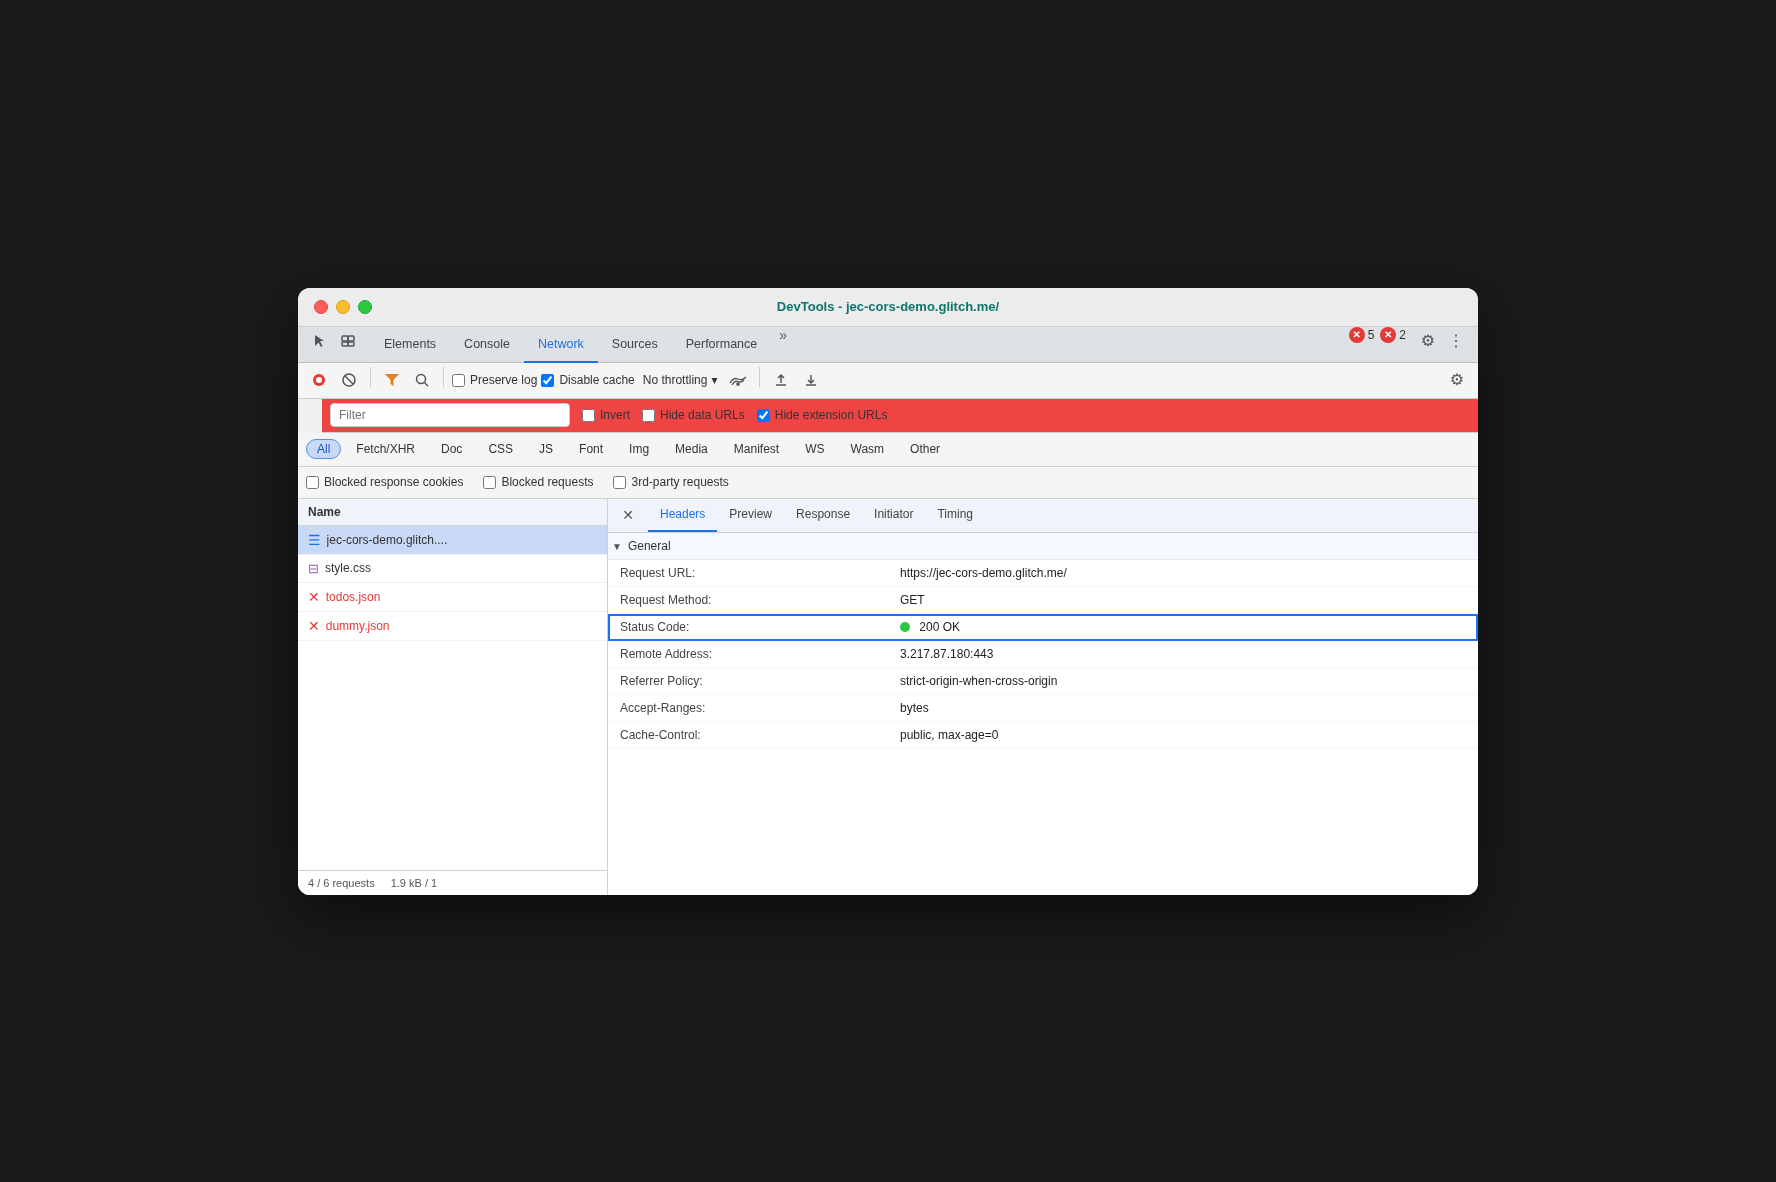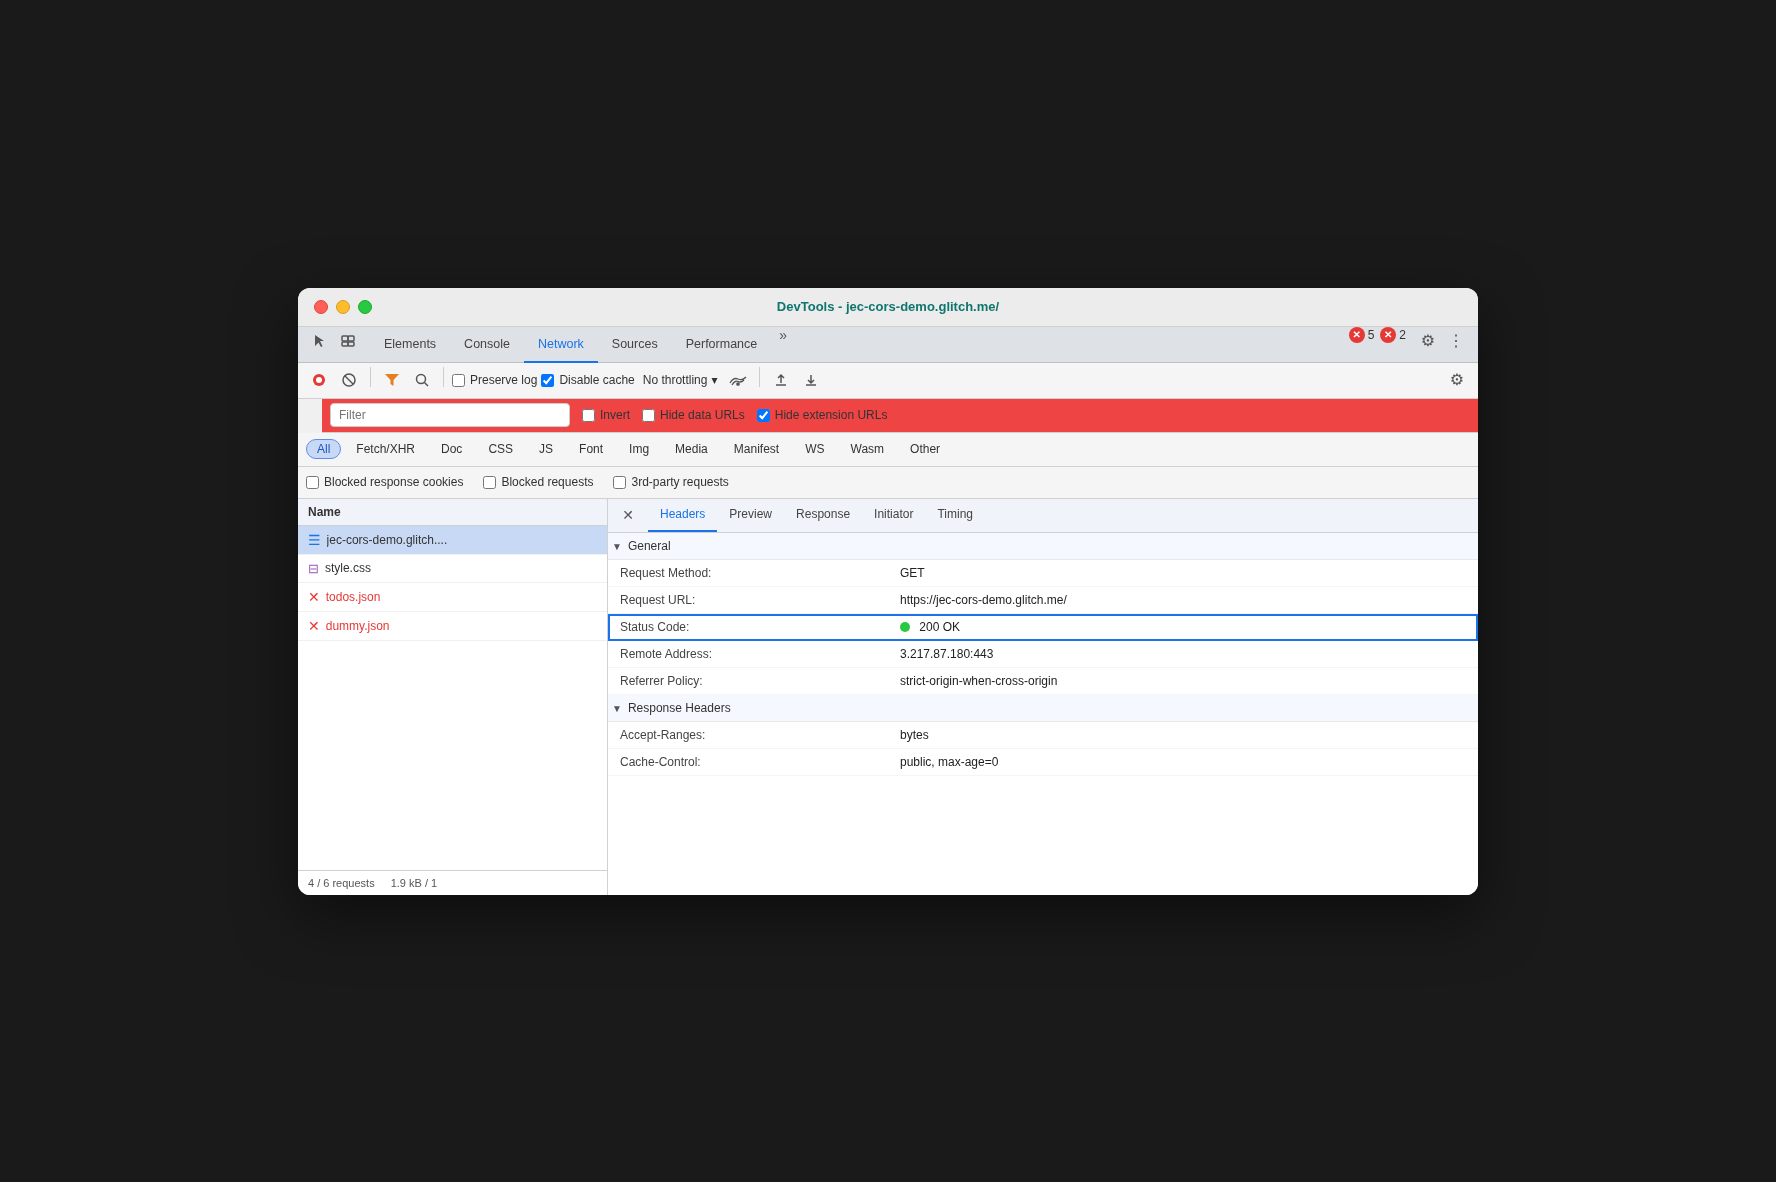--- a/index.html
+++ b/index.html
@@ -622,43 +622,42 @@
         <div class="details-tab">
           <span>Initiator</span>
         </div>
         <div class="details-tab">
           <span>Timing</span>
         </div>
       </div>
       <div class="details-content">
         <div class="section-header">General</div>
         <div class="detail-row">
+          <span class="detail-key">Request URL:</span>
+          <span class="detail-value">https://jec-cors-demo.glitch.me/</span>
+        </div>
+        <div class="detail-row">
           <span class="detail-key">Request Method:</span>
           <span class="detail-value">GET</span>
-        </div>
-        <div class="detail-row">
-          <span class="detail-key">Request URL:</span>
-          <span class="detail-value">https://jec-cors-demo.glitch.me/</span>
         </div>
         <div class="detail-row highlighted">
           <span class="detail-key">Status Code:</span>
           <span class="detail-value">
             <span class="status-green-dot"></span>
             <span>200 OK</span>
           </span>
         </div>
         <div class="detail-row">
           <span class="detail-key">Remote Address:</span>
           <span class="detail-value">3.217.87.180:443</span>
         </div>
         <div class="detail-row">
           <span class="detail-key">Referrer Policy:</span>
           <span class="detail-value">strict-origin-when-cross-origin</span>
         </div>
-        <div class="section-header">Response Headers</div>
         <div class="detail-row">
           <span class="detail-key">Accept-Ranges:</span>
           <span class="detail-value">bytes</span>
         </div>
         <div class="detail-row">
           <span class="detail-key">Cache-Control:</span>
           <span class="detail-value">public, max-age=0</span>
         </div>
       </div>
     </div>

